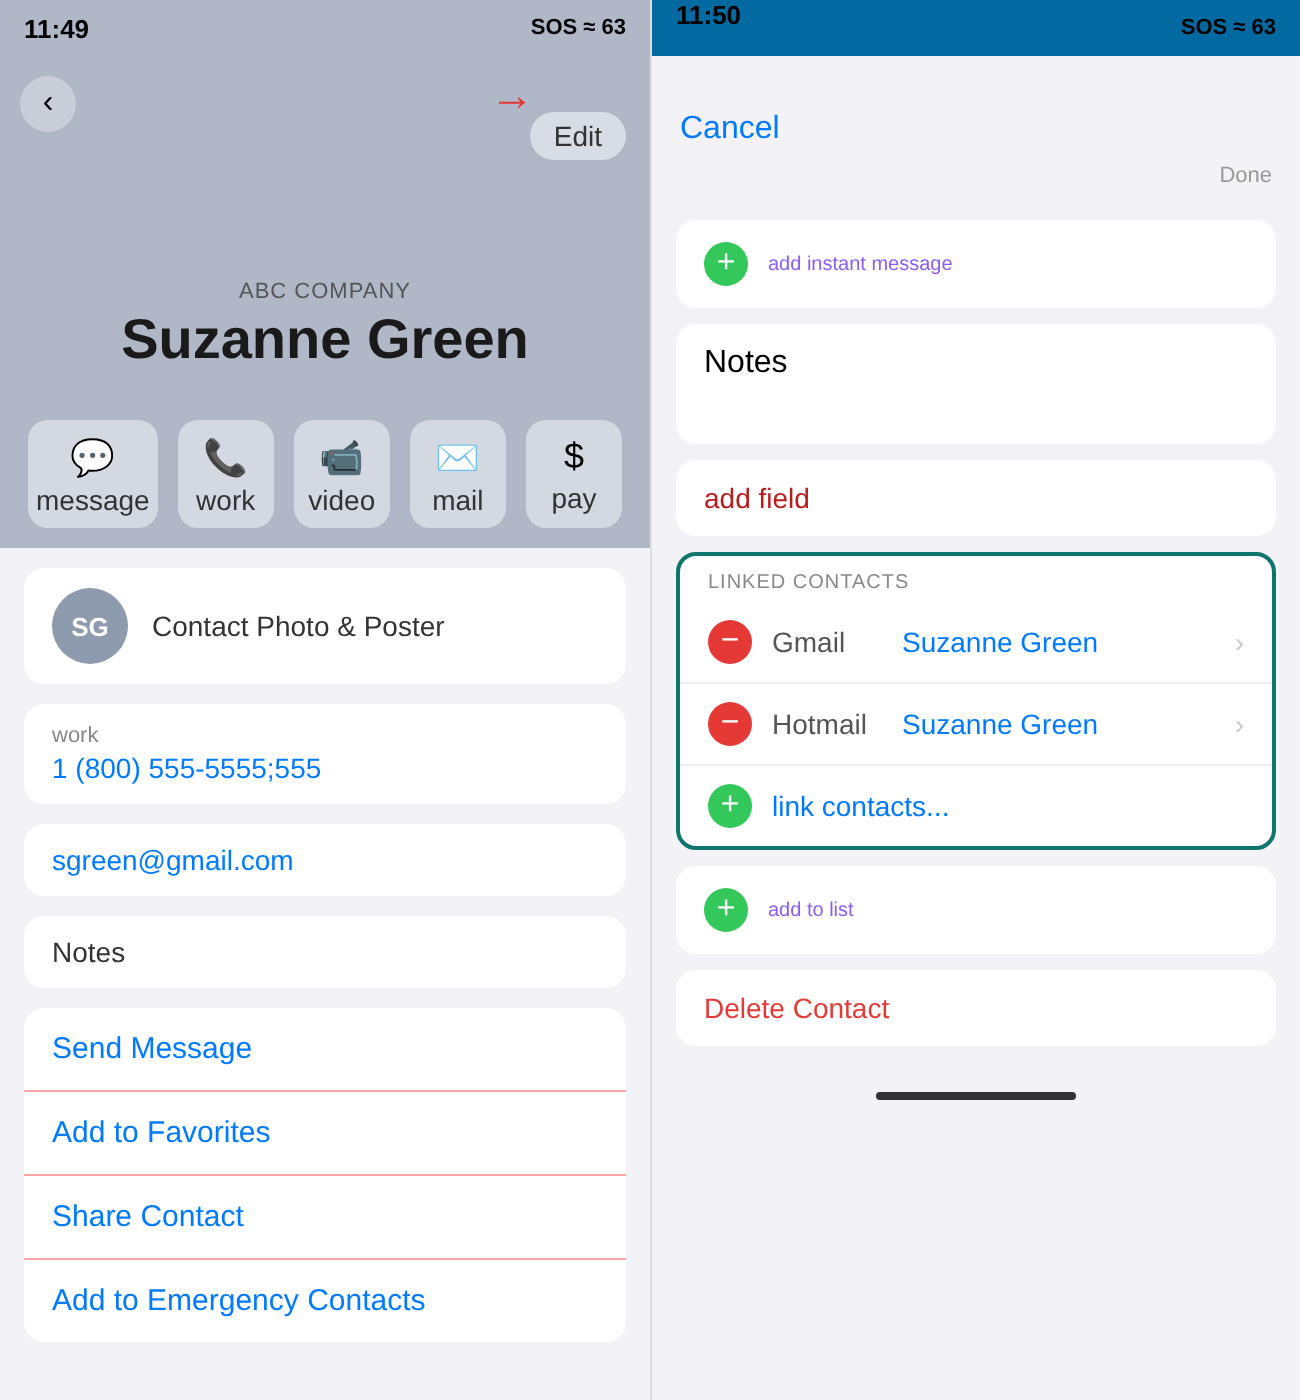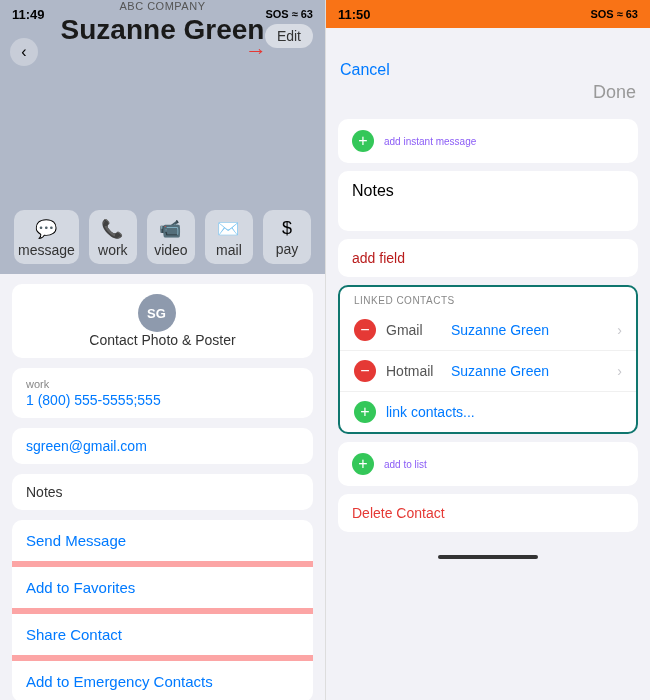--- a/index.html
+++ b/index.html
@@ -21,20 +21,21 @@
       flex-direction: column;
       overflow: hidden;
     }
 
     .left-header {
       background: #b0b8c8;
       height: 200px;
       display: flex;
       flex-direction: column;
       align-items: center;
+      justify-content: flex-end;
       padding-bottom: 14px;
       position: relative;
     }
 
     .status-bar-left {
       position: absolute;
       top: 0; left: 0; right: 0;
       height: 28px;
       display: flex;
       align-items: center;
@@ -61,21 +62,21 @@
       height: 28px;
       display: flex;
       align-items: center;
       justify-content: center;
       cursor: pointer;
     }
 
     .edit-btn {
       position: absolute;
       right: 12px;
-      top: 24px;
+      top: 56px;
       background: rgba(255,255,255,0.5);
       border-radius: 14px;
       padding: 4px 12px;
       font-size: 14px;
       color: #333;
       cursor: pointer;
     }
 
     .red-arrow {
       position: absolute;
@@ -139,21 +140,21 @@
       border-radius: 10px;
       overflow: hidden;
     }
 
     .card-row {
       display: flex;
       align-items: center;
       padding: 10px 14px;
       border-bottom: 1px solid #f0f0f0;
     }
-    .card-row:last-child { border-bottom: none; flex-direction: column; }
+    .card-row:last-child { border-bottom: none; }
 
     .avatar-circle {
       width: 38px;
       height: 38px;
       border-radius: 50%;
       background: #8e9aad;
       display: flex;
       align-items: center;
       justify-content: center;
       color: white;
@@ -200,21 +201,21 @@
 
     .action-links {
       margin: 10px 12px 0;
       border-radius: 10px;
       background: white;
       overflow: hidden;
     }
 
     .action-link-row {
       padding: 12px 14px;
-      border-bottom: 6px solid #fca5a5;
+      border-bottom: 1px solid #fca5a5;
       font-size: 15px;
       color: #007aff;
       cursor: pointer;
     }
     .action-link-row:last-child { border-bottom: none; }
 
     .home-indicator-left {
       height: 30px;
       display: flex;
       align-items: center;
@@ -234,23 +235,22 @@
       height: 700px;
       background: #f2f2f7;
       display: flex;
       flex-direction: column;
       border-left: 1px solid #ddd;
       overflow: hidden;
     }
 
     .right-header {
       height: 28px;
-      background: #f97316;
-      display: flex;
-      align-items: center;
+      background: #0369a1;
+      display: flex;
       justify-content: space-between;
       padding: 0 12px;
       font-size: 13px;
       font-weight: 600;
     }
 
     .right-nav {
       background: #f2f2f7;
       padding: 8px 14px;
       display: flex;
@@ -258,21 +258,21 @@
       align-items: center;
     }
 
     .cancel-btn {
       font-size: 16px;
       color: #007aff;
       cursor: pointer;
     }
 
     .done-btn {
-      font-size: 18px;
+      font-size: 11px;
       color: #999;
       cursor: pointer;
       margin-top: 46px;
     }
 
     .right-body {
       flex: 1;
       overflow-y: auto;
       background: #f2f2f7;
     }

